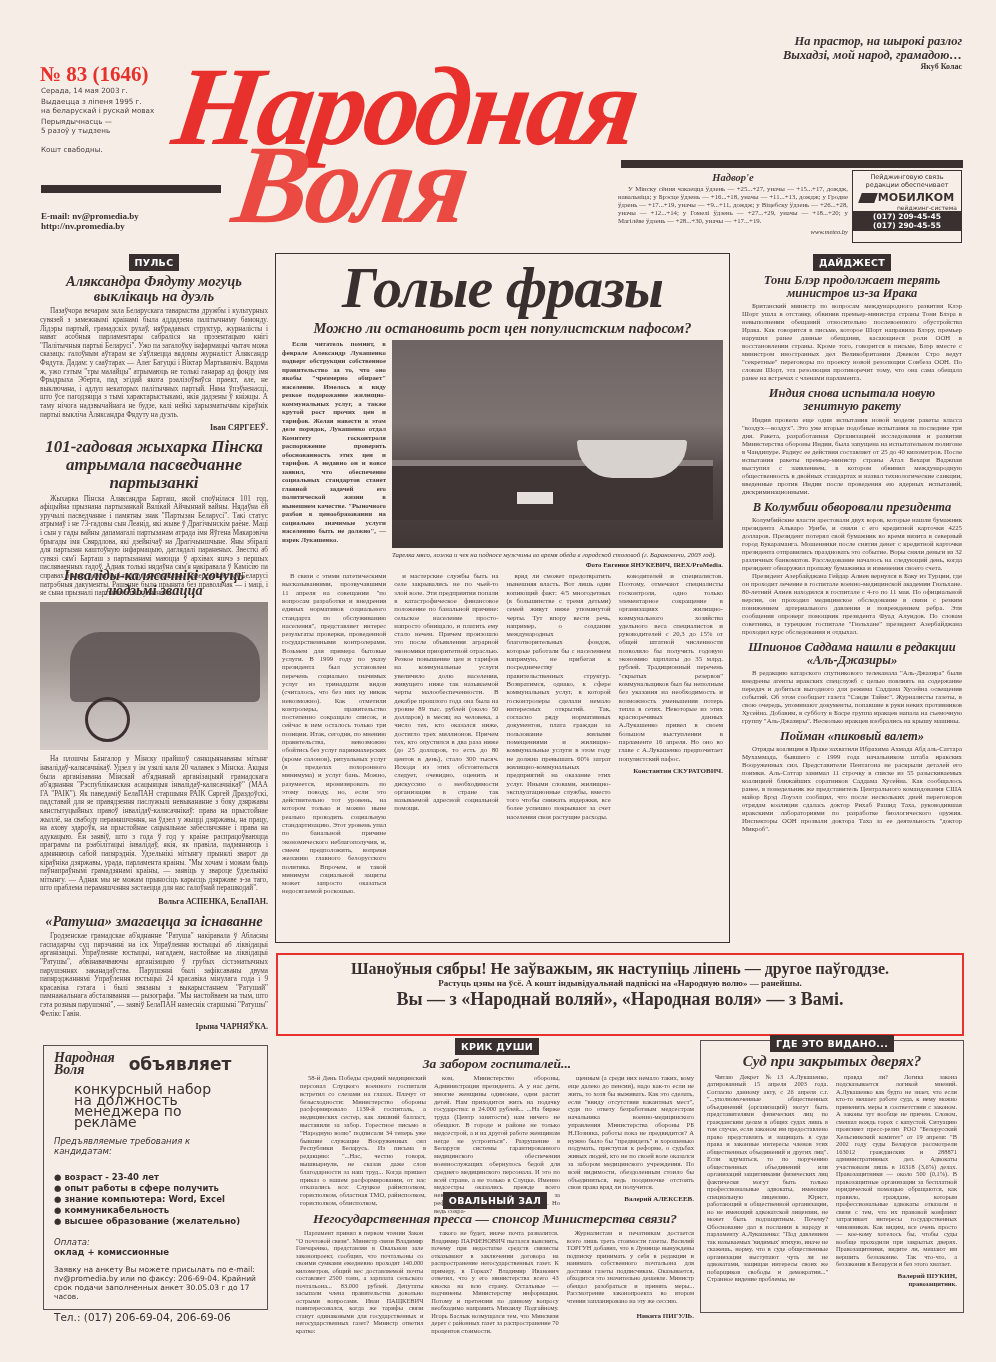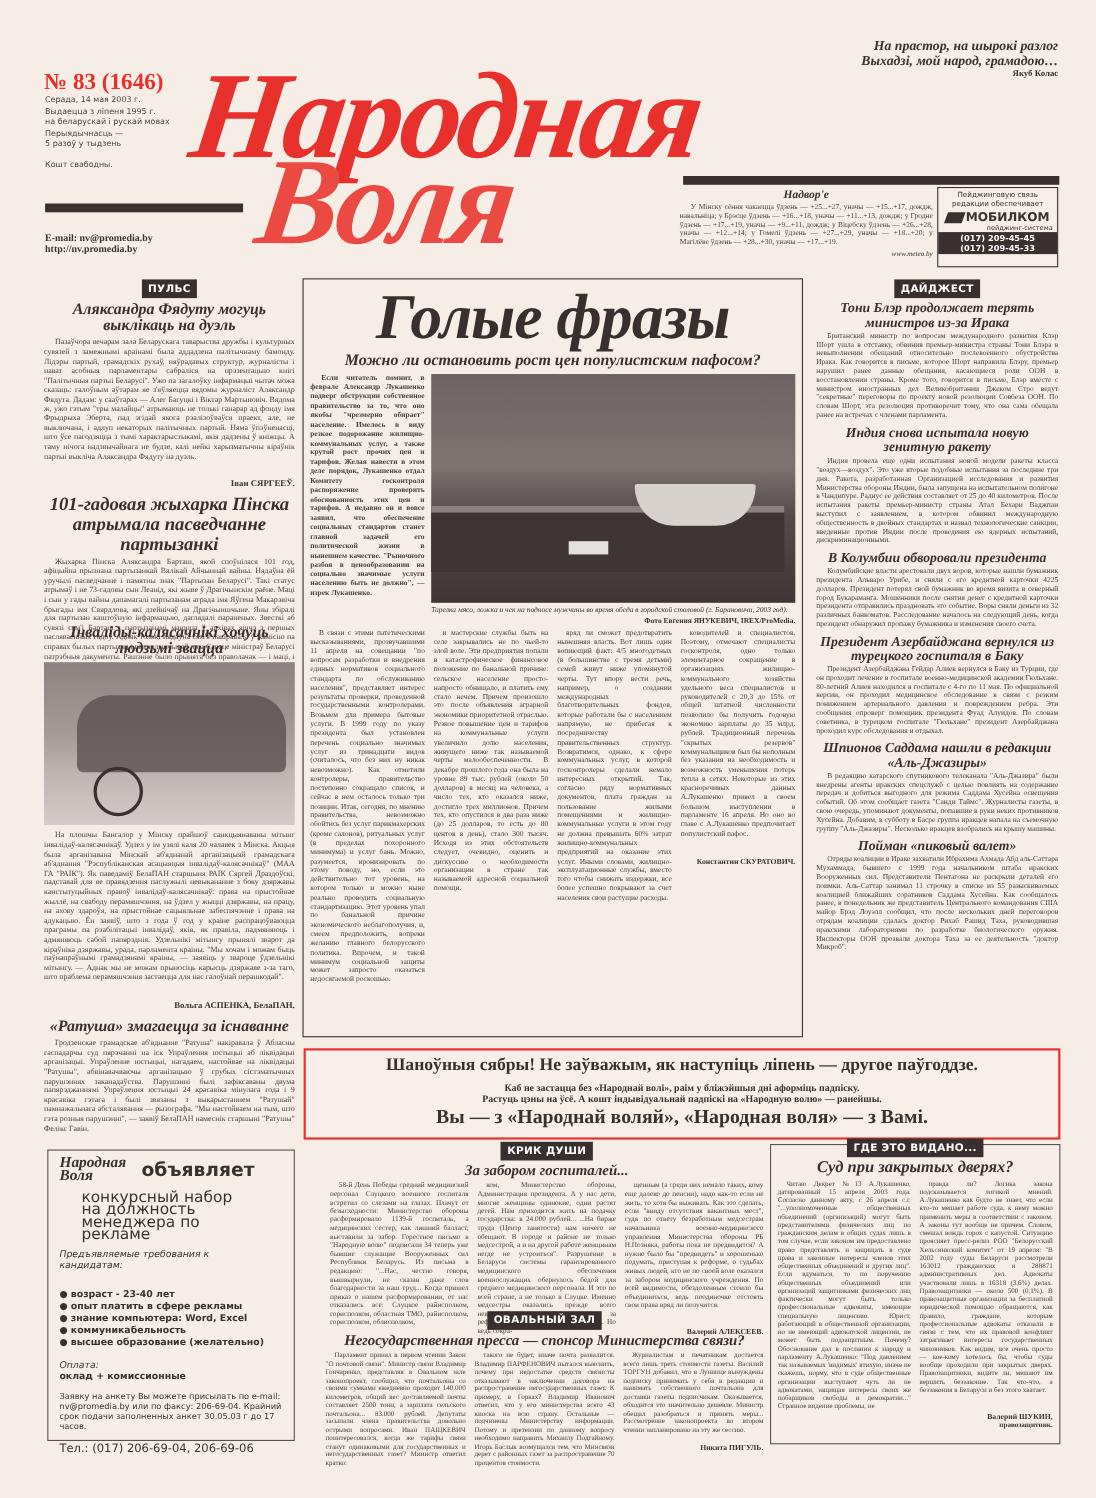--- a/index.html
+++ b/index.html
@@ -2,21 +2,21 @@
 <html><head>
 <meta charset="utf-8">
 <style>
   * { box-sizing: border-box; margin: 0; padding: 0; }
   html, body { width: 996px; height: 1362px; background: #f6eee6; overflow: hidden; }
   body { position: relative; font-family: "Liberation Serif", serif; color: #3a3030; }
   .abs { position: absolute; }
   .body-text { font-size: 7.2px; line-height: 8.6px; text-align: justify; color: #4a4040; }
   .hdl { font-family: "Liberation Serif", serif; font-weight: bold; color: #3a2e2e; text-align: center; line-height: 1.05; font-style: italic; }
   .rubric { background: #3a2f2f; color: #fff; font-family: "DejaVu Sans", sans-serif; font-weight: bold; font-size: 9.5px; padding: 3px 6px; display: inline-block; letter-spacing: 0.3px; }
-  .byline { font-size: 8px; font-weight: bold; text-align: right; color: #3a3030; margin-top: 16px; }
+  .byline { font-size: 8px; font-weight: bold; text-align: right; color: #3a3030; margin-top: 4px; }
   .photo { background: linear-gradient(160deg, #6b6060 0%, #8a7e7b 30%, #4e4444 60%, #7a6e6c 100%); }
   .sans { font-family: "DejaVu Sans", sans-serif; }
   .cols { display: flex; gap: 8px; }
   .cols > div { flex: 1; }
 </style>
 </head>
 <body>
 
 <div class="abs" style="left:0;top:0;width:996px;height:240px;">
   <div class="abs" style="left:40px;top:62px;font-size:21px;font-weight:bold;color:#e8312c;font-family:'Liberation Serif',serif;">№ 83 (1646)</div>
@@ -55,21 +55,21 @@
   <div class="abs sans" style="left:852px;top:170px;width:110px;height:73px;border:1px solid #3a3030;background:#f7efe7;">
     <div style="text-align:center;font-size:6.5px;margin-top:2px;">Пейджинговую связь</div>
     <div style="text-align:center;font-size:6.5px;">редакции обеспечивает</div>
     <div style="display:flex;align-items:center;justify-content:center;margin-top:2px;">
       <span style="display:inline-block;width:16px;height:10px;background:#3a3030;transform:skewX(-20deg);margin-right:2px;"></span>
       <span style="font-size:11px;font-weight:bold;color:#3a3030;">МОБИЛКОМ</span>
     </div>
     <div style="text-align:right;font-size:6px;padding-right:4px;">пейджинг-система</div>
     <div style="background:#3a3030;color:#fff;font-size:7.5px;font-weight:bold;text-align:center;line-height:9px;padding:1px 0;">
       <div>(017) 209-45-45</div>
-      <div>(017) 209-45-33</div>
+      <div>(017) 290-45-55</div>
     </div>
   </div>
 </div>
 
 <div class="abs" style="left:40px;top:252px;width:228px;">
   <div style="text-align:center;">
     <span class="rubric">ПУЛЬС</span>
   </div>
   <div class="hdl" style="font-size:14.5px;margin:3px 10px 3px;">Аляксандра Фядуту могуць выклікаць на дуэль</div>
   <div class="body-text" style="text-indent:10px;">Пазаўчора вечарам зала Беларускага таварыства дружбы і культурных сувязей з замежнымі краінамі была аддадзена палітычнаму бамонду. Лідэры партый, грамадскіх рухаў, няўрадавых структур, журналісты і нават асобныя парламентары сабраліся на прэзентацыю кнігі "Палітычныя партыі Беларусі". Ужо па загалоўку інфармацыі чытач можа сказаць: галоўным аўтарам яе з'яўляецца вядомы журналіст Аляксандр Фядута. Дадам: у сааўтарах — Алег Багуцкі і Віктар Мартыновіч. Вядома ж, ужо гэтым "тры малайцы" атрымаюць не толькі ганарар ад фонду імя Фрыдрыха Эберта, пад эгідай якога рэалізоўваўся праект, але, не выключана, і адлуп некаторых палітычных партый. Няма ўпэўненасці, што ўсе пагодзяцца з тымі характарыстыкамі, якія дадзены ў кніжцы. А таму нічога надзвычайнага не будзе, калі нейкі харызматычны кіраўнік партыі выкліча Аляксандра Фядуту на дуэль.</div>
@@ -99,21 +99,21 @@
     <div style="font-family:'Liberation Serif',serif;font-style:italic;font-weight:bold;font-size:14px;line-height:12px;color:#3a3030;">
       <div>Народная</div>
       <div>Воля</div>
     </div>
     <div style="margin-left:14px;font-size:17px;font-weight:bold;color:#3a3030;">объявляет</div>
   </div>
   <div style="font-size:14px;line-height:11px;margin:8px 0 0 20px;width:150px;color:#3a3030;">конкурсный набор на должность менеджера по рекламе</div>
   <div style="font-style:italic;font-size:8.5px;margin-top:8px;width:160px;line-height:10px;">Предъявляемые требования к кандидатам:</div>
   <ul style="list-style:none;margin-top:16px;font-size:8.5px;font-weight:bold;line-height:11px;">
     <li><span>● </span><span>возраст - 23-40 лет</span></li>
-    <li><span>● </span><span>опыт платить в сфере рекламы</span></li>
+    <li><span>● </span><span>опыт работы в сфере получить</span></li>
     <li><span>● </span><span>знание компьютера: Word, Excel</span></li>
     <li><span>● </span><span>коммуникабельность</span></li>
     <li><span>● </span><span>высшее образование (желательно)</span></li>
   </ul>
   <div style="font-style:italic;font-size:8.5px;margin-top:10px;">Оплата:</div>
   <div style="font-size:8.5px;font-weight:bold;">оклад + комиссионные</div>
   <div style="font-size:7.5px;line-height:9px;margin-top:8px;">Заявку на анкету Вы можете присылать по e-mail: nv@promedia.by или по факсу: 206-69-04. Крайний срок подачи заполненных анкет 30.05.03 г до 17 часов.</div>
   <div style="font-size:10.5px;font-weight:normal;margin-top:10px;">Тел.: (017) 206-69-04, 206-69-06</div>
 </div>
 
@@ -146,31 +146,29 @@
 <div class="abs" style="left:742px;top:252px;width:220px;">
   <div style="text-align:center;">
     <span class="rubric">ДАЙДЖЕСТ</span>
   </div>
   <div class="hdl" style="font-size:12.5px;margin:3px 0 2px;">Тони Блэр продолжает терять министров из-за Ирака</div>
   <div class="body-text" style="text-indent:10px;font-size:6.8px;line-height:8px;">Британский министр по вопросам международного развития Клэр Шорт ушла в отставку, обвинив премьер-министра страны Тони Блэра в невыполнении обещаний относительно послевоенного обустройства Ирака. Как говорится в письме, которое Шорт направила Блэру, премьер нарушил ранее данные обещания, касающиеся роли ООН в восстановлении страны. Кроме того, говорится в письме, Блэр вместе с министром иностранных дел Великобритании Джеком Стро ведут "секретные" переговоры по проекту новой резолюции Совбеза ООН. По словам Шорт, эта резолюция противоречит тому, что она сама обещала ранее на встречах с членами парламента.</div>
   <div class="hdl" style="font-size:12.5px;margin:5px 0 2px;">Индия снова испытала новую зенитную ракету</div>
   <div class="body-text" style="text-indent:10px;font-size:6.8px;line-height:8px;">Индия провела еще одни испытания новой модели ракеты класса "воздух—воздух". Это уже вторые подобные испытания за последние три дня. Ракета, разработанная Организацией исследования и развития Министерства обороны Индии, была запущена на испытательном полигоне в Чандипуре. Радиус ее действия составляет от 25 до 40 километров. После испытания ракеты премьер-министр страны Атал Бехари Ваджпаи выступил с заявлением, в котором обвинил международную общественность в двойных стандартах и назвал технологические санкции, введенные против Индии после проведения ею ядерных испытаний, дискриминационными.</div>
   <div class="hdl" style="font-size:12.5px;margin:5px 0 2px;">В Колумбии обворовали президента</div>
   <div class="body-text" style="text-indent:10px;font-size:6.8px;line-height:8px;">Колумбийские власти арестовали двух воров, которые нашли бумажник президента Альваро Урибе, и сняли с его кредитной карточки 4225 долларов. Президент потерял свой бумажник во время визита в северный город Букараманга. Мошенники после снятия денег с кредитной карточки президента отправились праздновать это событие. Воры сняли деньги из 32 различных банкоматов. Расследование началось на следующий день, когда президент обнаружил пропажу бумажника и изменения своего счета.</div>
-  <div class="hdl" style="font-size:12.5px;margin:5px 0 2px;">Президент Азербайджана вернулся из турецкого госпиталя в Баку</div>
   <div class="body-text" style="text-indent:10px;font-size:6.8px;line-height:8px;">Президент Азербайджана Гейдар Алиев вернулся в Баку из Турции, где он проходит лечение в госпитале военно-медицинской академии Гюльхане. 80-летний Алиев находился в госпитале с 4-го по 11 мая. По официальной версии, он проходил медицинское обследование в связи с резким понижением артериального давления и повреждением ребра. Эти сообщения опроверг помощник президента Фуад Алуидов. По словам советника, в турецком госпитале "Гюльхане" президент Азербайджана проходил курс обследования и отдыхал.</div>
   <div class="hdl" style="font-size:12.5px;margin:5px 0 2px;">Шпионов Саддама нашли в редакции «Аль-Джазиры»</div>
   <div class="body-text" style="text-indent:10px;font-size:6.8px;line-height:8px;">В редакцию катарского спутникового телеканала "Аль-Джазира" были внедрены агенты иракских спецслужб с целью повлиять на содержание передач и добиться выгодного для режима Саддама Хусейна освещения событий. Об этом сообщает газета "Санди Таймс". Журналисты газеты, в свою очередь, упоминают документы, попавшие в руки неких противников Хусейна. Добавим, в субботу в Басре группа иракцев напала на съемочную группу "Аль-Джазиры". Несколько иракцев взобрались на крышу машины.</div>
   <div class="hdl" style="font-size:12.5px;margin:5px 0 2px;">Пойман «пиковый валет»</div>
   <div class="body-text" style="text-indent:10px;font-size:6.8px;line-height:8px;">Отряды коалиции в Ираке захватили Ибрахима Ахмада Абд аль-Саттара Мухаммада, бывшего с 1999 года начальником штаба иракских Вооруженных сил. Представители Пентагона не раскрыли деталей его поимки. Аль-Саттар занимал 11 строчку в списке из 55 разыскиваемых коалицией ближайших соратников Саддама Хусейна. Как сообщалось ранее, в понедельник же представитель Центрального командования США майор Брэд Лоуэлл сообщил, что после нескольких дней переговоров отрядам коалиции сдалась доктор Рихаб Рашид Таха, руководившая иракскими лабораториями по разработке биологического оружия. Инспекторы ООН прозвали доктора Таха за ее деятельность "доктор Микроб".</div>
 </div>
 
 <div class="abs" style="left:276px;top:953px;width:688px;height:83px;border:2px solid #e8312c;text-align:center;padding-top:5px;background:#f7efe7;">
   <div style="font-weight:bold;font-size:16px;color:#3a2f2f;">Шаноўныя сябры! Не заўважым, як наступіць ліпень — другое паўгоддзе.</div>
-  <div style="font-weight:bold;font-size:9px;margin-top:6px;">Каб не застацца без «Народнай волі», раім у бліжэйшыя дні аформіць падпіску.</div>
   <div style="font-weight:bold;font-size:9px;">Растуць цэны на ўсё. А кошт індывідуальнай падпіскі на «Народную волю» — ранейшы.</div>
   <div style="font-weight:bold;font-size:18px;margin-top:1px;">Вы — з «Народнай воляй», «Народная воля» — з Вамі.</div>
 </div>
 
 <div class="abs" style="left:300px;top:1036px;width:394px;">
   <div style="text-align:center;">
     <span class="rubric">КРИК ДУШИ</span>
   </div>
   <div class="hdl" style="font-size:13.5px;margin:2px 0 3px;">За забором госпиталей...</div>
   <div class="cols">

